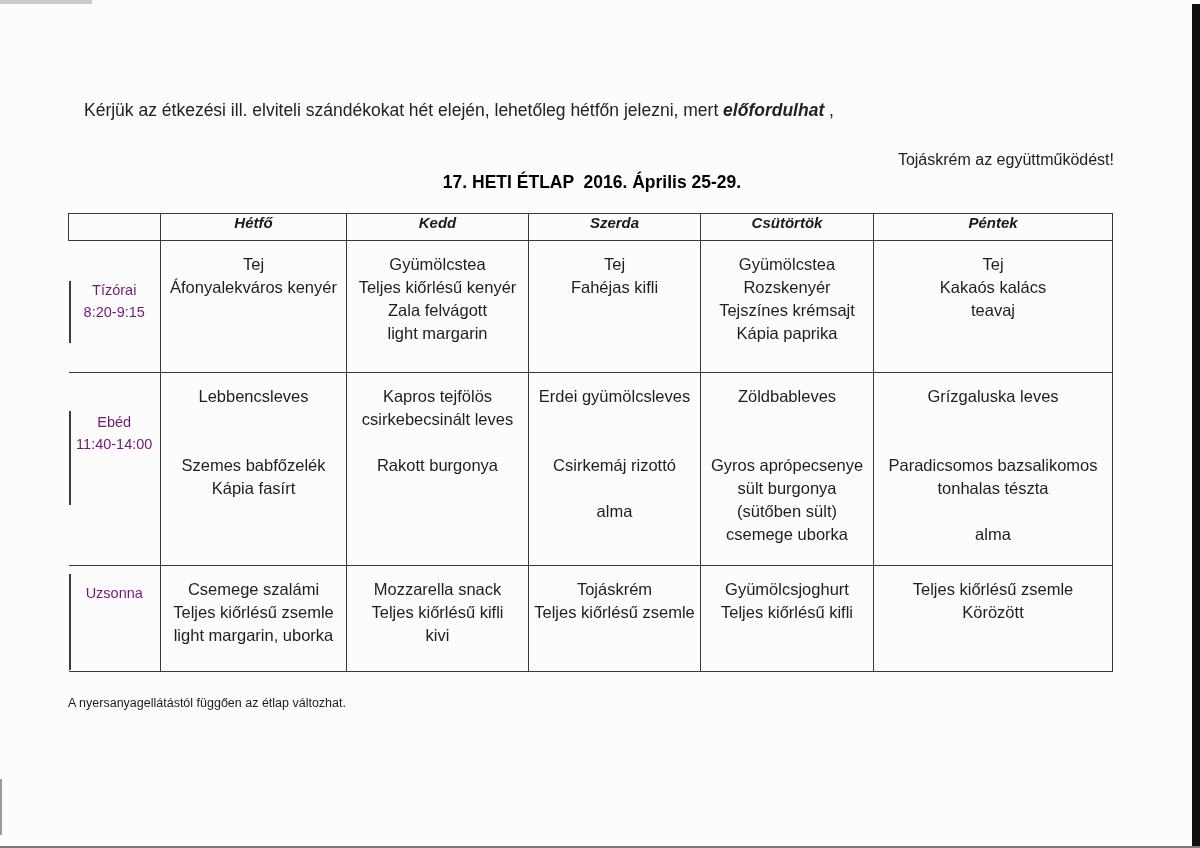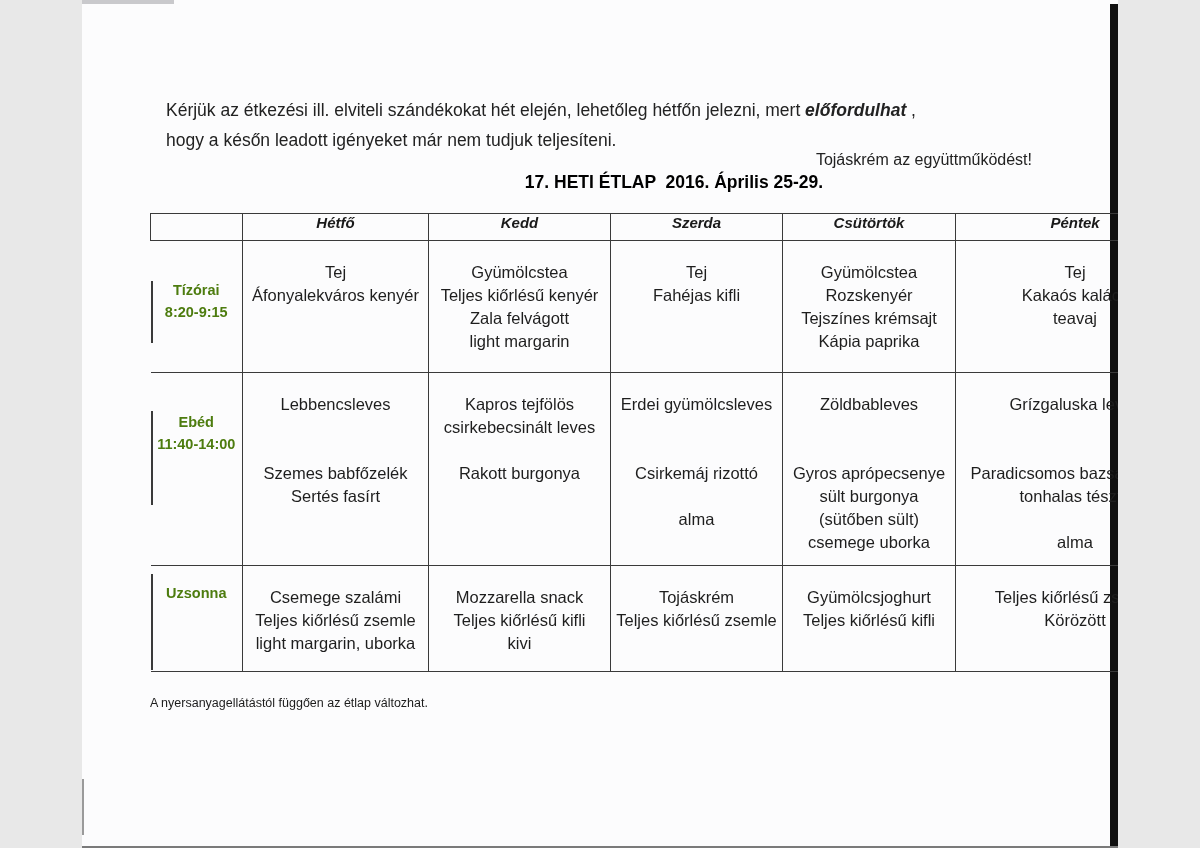--- a/index.html
+++ b/index.html
@@ -1,21 +1,21 @@
 <!DOCTYPE html>
 <html><head>
 <meta charset="utf-8">
 <style>
   * { margin: 0; padding: 0; box-sizing: border-box; }
   html, body { background: #e8e8e8; }
   body { font-family: "Liberation Sans", sans-serif; }
 
   .sheet {
     position: relative;
-    width: 1036px;
+    width: 1200px;
     height: 848px;
     background: #fcfcfd;
     color: #1c1c1c;
     overflow: hidden;
     margin: 0 auto;
   }
 
   
   .scan-edge-right  { position:absolute; right:0; top:4px; width:8px; height:844px; background:#101010; }
   .scan-edge-bottom { position:absolute; left:0; bottom:0; width:100%; height:2px; background:#7a7a7a; }
@@ -59,30 +59,30 @@
 
   td.day-head {
     vertical-align: middle;
     font-weight: bold; font-style: italic;
     font-size: 15px; color: #1a1a1a;
   }
   td.corner { background: transparent; }
 
   td.menu-cell {
     font-size: 16.5px; line-height: 23px;
-    padding-top: 20px;
+    padding-top: 12px;
     white-space: pre-line;
     color: #1e1e1e;
   }
 
   td.label-cell {
     position: relative;
     border-left: none !important;
-    font-weight: bold; font-size: 14.5px; line-height: 22px;
-    color: #4d7c0f;
+    font-weight: normal; font-size: 14.5px; line-height: 22px;
+    color: #701a75;
   }
   tr.row-1 td.label-cell { padding-top: 38px; }
   tr.row-2 td.label-cell { padding-top: 38px; }
   tr.row-3 td.label-cell { padding-top: 16px; }
 
   
   .lfrag { position: absolute; left: 0; width: 2px; background: #3a3a3a; }
   tr.row-1 .lfrag { top: 40px; height: 62px; }
   tr.row-2 .lfrag { top: 38px; height: 94px; }
   tr.row-3 .lfrag { top: 8px;  height: 96px; }
@@ -99,21 +99,20 @@
 
 <div class="sheet">
 
   <div class="scan-edge-top"></div>
   <div class="scan-edge-right"></div>
   <div class="scan-edge-bottom"></div>
   <div class="scan-edge-left"></div>
 
   <div class="intro">
     <div><span>Kérjük az étkezési ill. elviteli szándékokat hét elején, lehetőleg hétfőn jelezni, mert </span><span class="bi">előfordulhat</span><span> ,</span></div>
-    <div>hogy a későn leadott igényeket már nem tudjuk teljesíteni.</div>
   </div>
 
   <div class="thanks">Tojáskrém az együttműködést!</div>
 
   <div class="menu-title">17. HETI ÉTLAP  2016. Április 25-29.</div>
 
   <table class="menu">
     <colgroup>
       <col style="width:92px">
         <col style="width:186px">
@@ -158,21 +157,21 @@
     <tr class="row-2">
       <td class="label-cell">
         <span class="lfrag"></span>
         <div>Ebéd</div>
         <div>11:40-14:00</div>
       </td>
       <td class="menu-cell">Lebbencsleves
 
 
 Szemes babfőzelék
-Sertés fasírt</td>
+Kápia fasírt</td>
       <td class="menu-cell">Kapros tejfölös
 csirkebecsinált leves
 
 Rakott burgonya</td>
       <td class="menu-cell">Erdei gyümölcsleves
 
 
 Csirkemáj rizottó
 
 alma</td>

